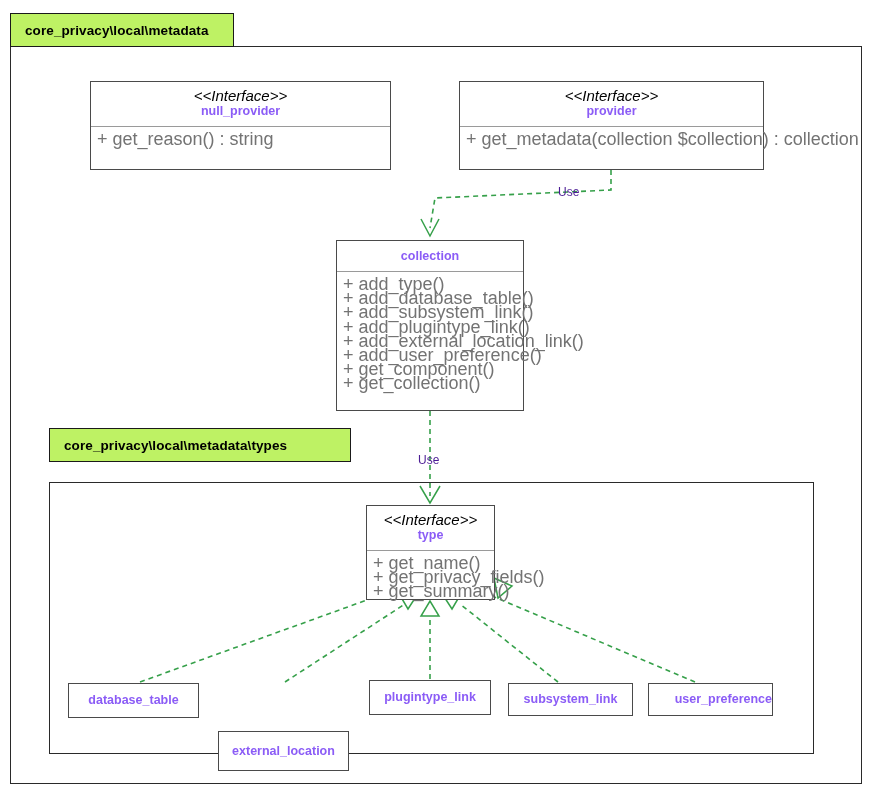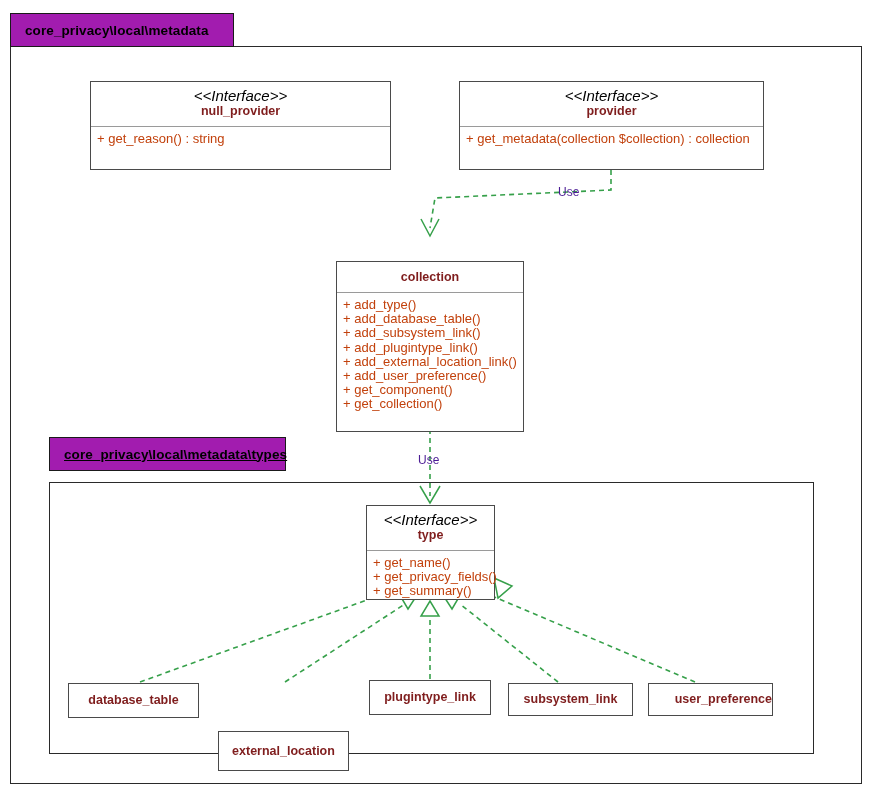--- a/index.html
+++ b/index.html
@@ -25,21 +25,21 @@
     left: 0; top: 0;
     width: 871px;
     height: 801px;
     pointer-events: none;
   }
   
   .pkg-tab {
     position: absolute;
     box-sizing: border-box;
     border: 1.3px solid #1a1a1a;
-    background: #a21caf;
+    background: #bef264;
     display: flex;
     align-items: center;
     z-index: 5;
   }
   .pkg-tab span {
     font-size: 13.5px;
     font-weight: bold;
     color: #000000;
     padding-left: 14px;
     letter-spacing: 0.1px;
@@ -69,29 +69,29 @@
     display: block;
     font-size: 15px;
     font-style: italic;
     color: #000000;
     line-height: 15px;
   }
   .cname {
     display: block;
     font-size: 12.5px;
     font-weight: bold;
-    color: #7f1d1d;
+    color: #8b5cf6;
     line-height: 16px;
   }
   .node .members {
     padding: 5px 0 4px 6px;
   }
   .node .members div {
-    font-size: 13px;
-    color: #c2410c;
+    font-size: 18px;
+    color: #737373;
     line-height: 14.2px;
     white-space: nowrap;
   }
   
   .node.simple {
     display: flex;
     align-items: center;
     justify-content: center;
   }
   .node.simple .cname { line-height: 15px; }
@@ -109,21 +109,21 @@
 <body>
 
 <div id="canvas">
 
   <div class="pkg-body" style="left:10px; top:46px; width:852px; height:738px;"></div>
   <div class="pkg-tab" style="left:10px; top:13px; width:224px; height:34px;">
     <span>core_privacy\local\metadata</span>
   </div>
 
   <div class="pkg-body" style="left:49px; top:482px; width:765px; height:272px;"></div>
-  <div class="pkg-tab" style="left:49px; top:437px; width:237px; height:34px;text-decoration:underline;">
+  <div class="pkg-tab" style="left:49px; top:428px; width:302px; height:34px;">
     <span>core_privacy\local\metadata\types</span>
   </div>
 
   <svg id="edges" viewBox="0 0 871 801" xmlns="http://www.w3.org/2000/svg">
     <g stroke="#36a04a" fill="none" stroke-width="1.6" stroke-dasharray="5,4">
 
       <path d="M 611,170 L 611,190 L 435,198 L 430,228"></path>
 
       <path d="M 430,411 L 430,496"></path>
 
@@ -164,21 +164,21 @@
   <div class="node" style="left:459px; top:81px; width:305px; height:89px;">
     <div class="head">
       <span class="stereo">&lt;&lt;Interface&gt;&gt;</span>
       <span class="cname">provider</span>
     </div>
     <div class="members">
       <div>+ get_metadata(collection $collection) : collection</div>
     </div>
   </div>
 
-  <div class="node" style="left:336px; top:240px; width:188px; height:171px;margin-top:21px;">
+  <div class="node" style="left:336px; top:240px; width:188px; height:171px;">
     <div class="head" style="padding-top:7px;">
       <span class="cname">collection</span>
     </div>
     <div class="members">
       <div>+ add_type()</div>
       <div>+ add_database_table()</div>
       <div>+ add_subsystem_link()</div>
       <div>+ add_plugintype_link()</div>
       <div>+ add_external_location_link()</div>
       <div>+ add_user_preference()</div>

